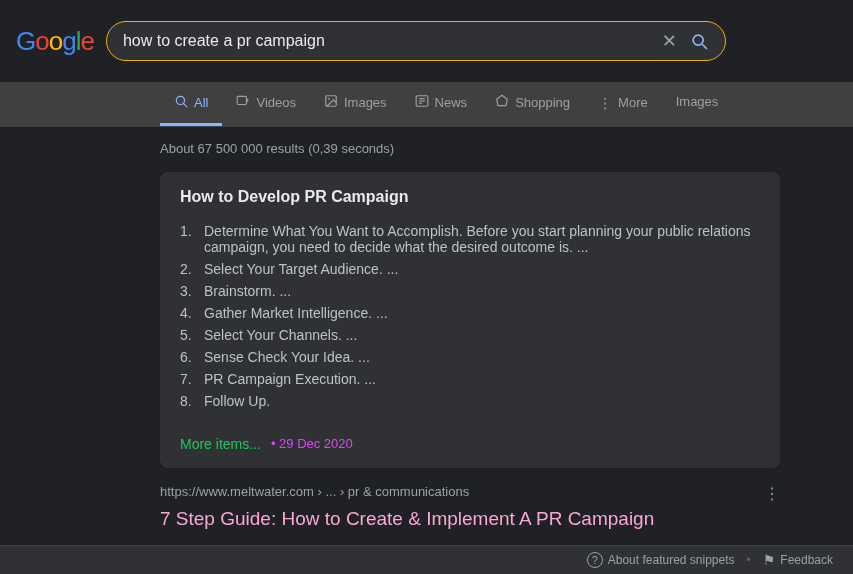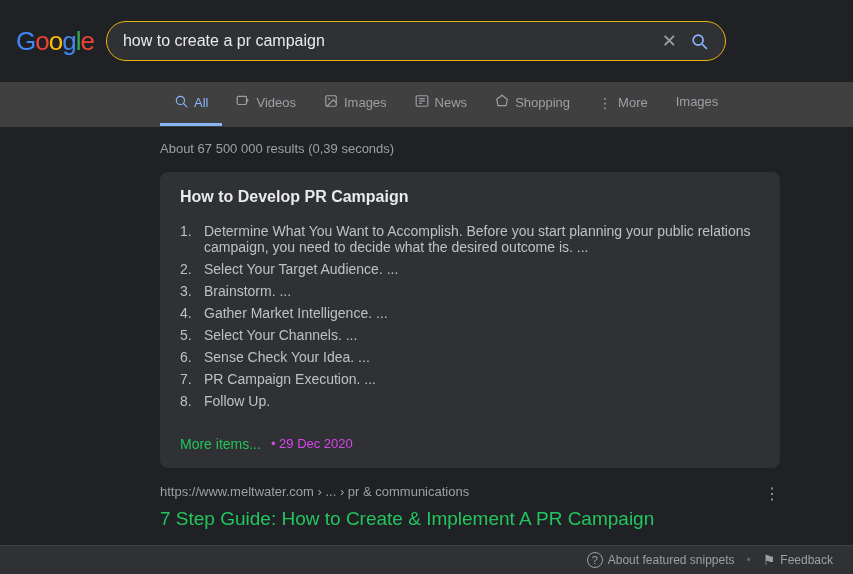--- a/index.html
+++ b/index.html
@@ -191,21 +191,21 @@
       color: #9aa0a6;
     }
     .result-more-btn {
       cursor: pointer;
       color: #9aa0a6;
       font-size: 16px;
       margin-left: auto;
     }
 
     .result-title {
-      color: #22c55e;
+      color: #f9a8d4;
       font-size: 19px;
       cursor: pointer;
       text-decoration: none;
       line-height: 1.3;
     }
 
     
     .bottom-bar {
       position: fixed;
       bottom: 0;

